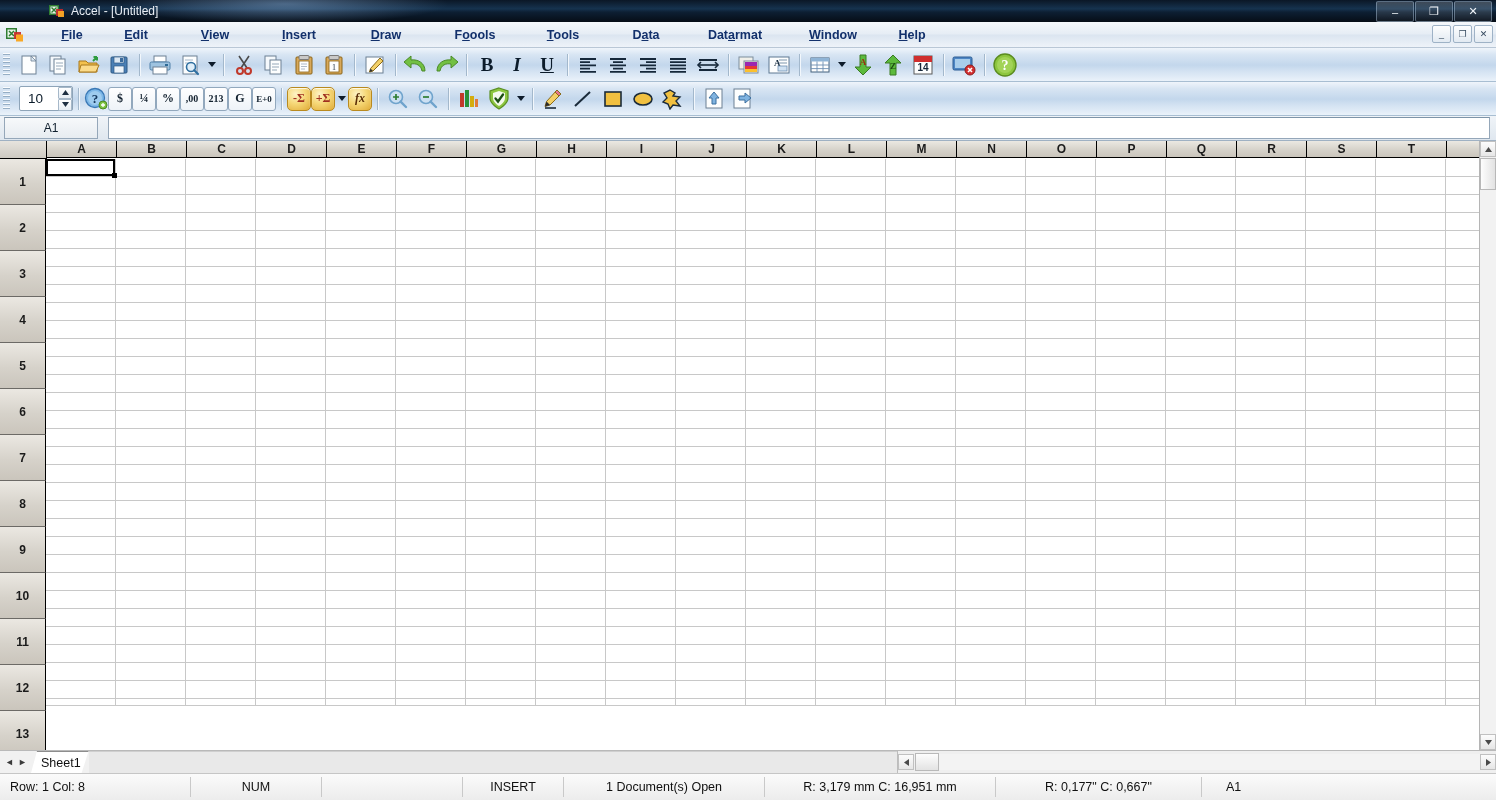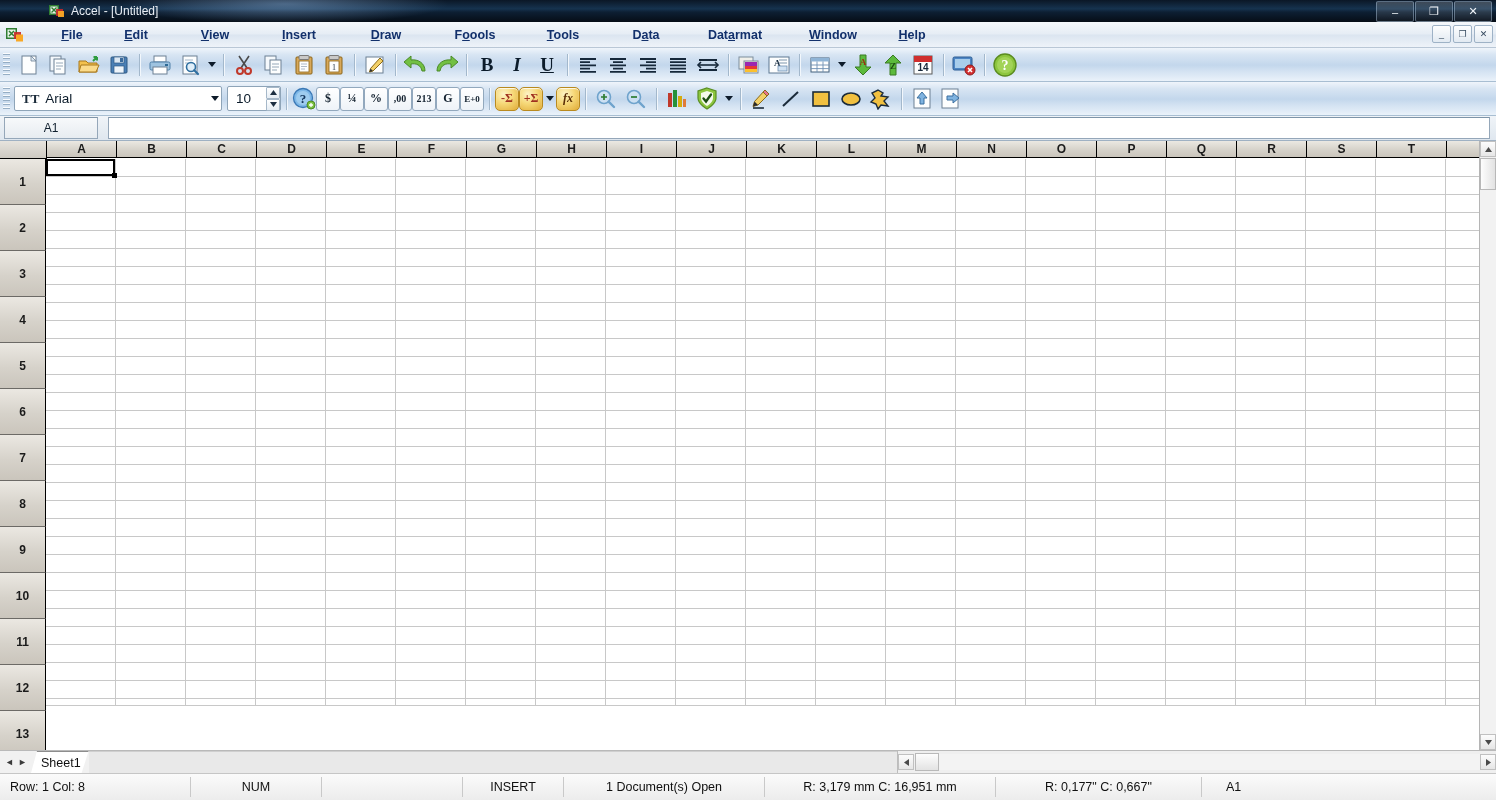--- a/index.html
+++ b/index.html
@@ -511,25 +511,20 @@
         <circle cx="13" cy="12" r="11" fill="#8dc63f" stroke="#5b8c20" stroke-width="1.4"></circle>
         <circle cx="13" cy="12" r="8" fill="#b5de6d" opacity=".55"></circle>
         <text x="13" y="17" font-size="14" font-weight="bold" text-anchor="middle" fill="#fff" font-family="Liberation Serif">?</text>
       </svg>
     </div>
   </div>
 
   <div class="toolbar">
     <div class="grip"></div>
 
-    <div style="display:flex;align-items:center;background:#fff;border:1px solid #8ea4b8;border-radius:2px;height:23px;width:206px;flex:0 0 206px;">
-      <span style="margin:0 6px 0 7px;font-family:'Liberation Serif',serif;font-size:13px;font-weight:bold;color:#1b2b3a">TT</span>
-      <span style="font-size:13.5px;color:#0b1b2a;flex:1 1 auto">Arial</span>
-      <span class="dropcaret"></span>
-    </div>
 
     <div style="display:flex;align-items:center;background:#fff;border:1px solid #8ea4b8;border-radius:2px;height:23px;width:52px;flex:0 0 52px;margin-left:5px">
       <span style="font-size:13.5px;color:#0b1b2a;padding-left:8px;flex:1 1 auto">10</span>
       <span style="display:flex;flex-direction:column;width:14px;flex:0 0 14px">
         <span style="height:10px;display:flex;align-items:center;justify-content:center;border:1px solid #a6b8c9;border-radius:1px;background:linear-gradient(#fff,#e6edf4)">
           <svg width="7" height="5">
               <path d="M3.5 0 L7 5 L0 5 Z" fill="#1d2f42"></path>
             </svg>
         </span>
         <span style="height:10px;display:flex;align-items:center;justify-content:center;border:1px solid #a6b8c9;border-radius:1px;background:linear-gradient(#fff,#e6edf4)">

